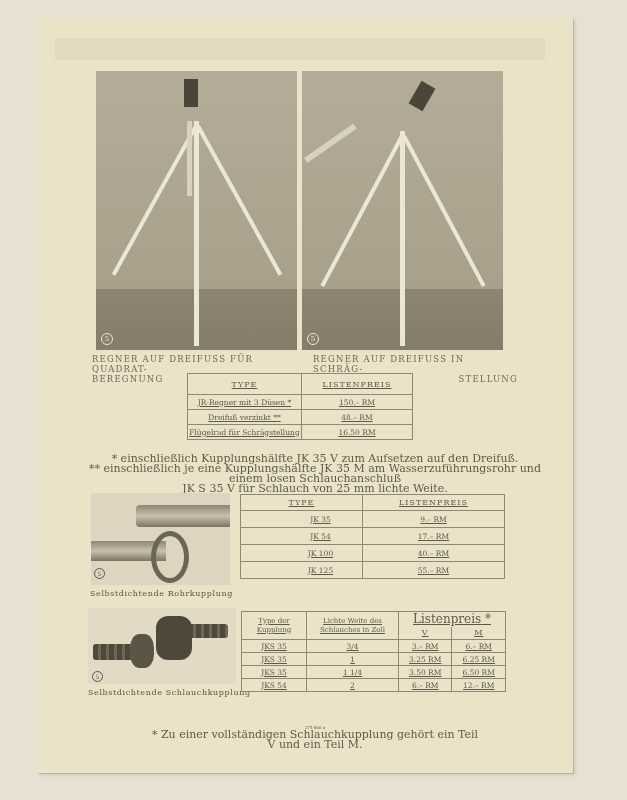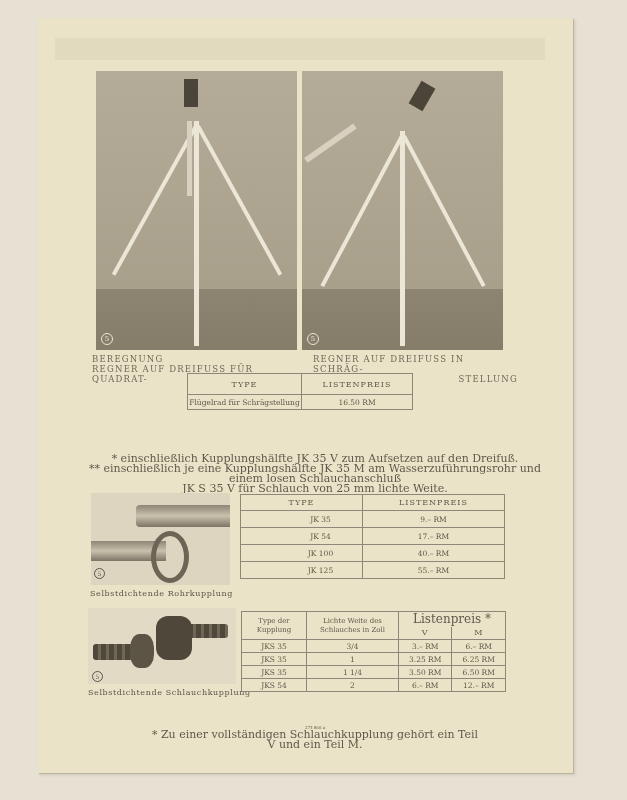--- a/index.html
+++ b/index.html
@@ -25,21 +25,21 @@
   .photo .leg { position:absolute; background:#ece6d6; transform-origin:top center; }
   .photo .num {
     position:absolute; left:5px; bottom:5px; width:10px; height:10px; border-radius:50%;
     border:1px solid #ede7d6; color:#ede7d6; font-size:7px; line-height:10px; text-align:center;
   }
   .caption {
     position:absolute; font-size:8.5px; letter-spacing:1.2px; color:#6e685a;
     line-height:10px; text-transform:uppercase;
   }
   table.price {
-    position:absolute; border-collapse:collapse; font-size:7.5px; color:#5f594c;
+    position:absolute; border-collapse:collapse; font-size:7.5px; color:#5f594c;text-decoration:underline;
   }
   table.price td, table.price th {
     border:1px solid #8f887a; text-align:center; padding:0; font-weight:normal;
   }
   table.price th { letter-spacing:1px; font-size:8px; }
   .note { position:absolute; font-size:11px; color:#5f594c; text-align:center; line-height:10px; }
   .small-photo { position:absolute; background:#ddd5c0; overflow:hidden; }
   .small-caption { position:absolute; font-size:8px; letter-spacing:0.6px; color:#5a554a; }
   .left-col td { text-align:center; padding-left:38px !important; }
 </style>
@@ -61,33 +61,41 @@
 <div class="photo" style="left:302px;top:71px;width:201px;height:279px;">
   <div class="leg" style="left:98px;top:60px;width:5px;height:215px;"></div>
   <div class="leg" style="left:98px;top:65px;width:4px;height:170px;transform:rotate(28deg);"></div>
   <div class="leg" style="left:100px;top:65px;width:4px;height:170px;transform:rotate(-28deg);"></div>
   <div style="position:absolute;left:50px;top:55px;width:6px;height:60px;background:#d8d1bf;transform:rotate(55deg);transform-origin:top;"></div>
   <div style="position:absolute;left:112px;top:12px;width:16px;height:26px;background:#4a4538;transform:rotate(30deg);"></div>
   <div class="num">5</div>
 </div>
 
 <div class="caption" style="left:92px;top:354px;width:210px;">
+  <div>Regner auf Dreifuss für Quadrat-</div>
   <div>beregnung</div>
-  <div>Regner auf Dreifuss für Quadrat-</div>
 </div>
 <div class="caption" style="left:303px;top:354px;width:205px;text-align:right;margin-left:10px;">
   <div style="text-align:left;">Regner auf Dreifuss in Schräg-</div>
   <div>stellung</div>
 </div>
 
 <table class="price" style="left:187px;top:373px;width:226px;">
   <tbody>
       <tr style="height:21px;">
     <th style="width:113px;">TYPE</th>
     <th>LISTENPREIS</th>
+  </tr>
+  <tr style="height:15px;">
+    <td>JR-Regner mit 3 Düsen *</td>
+    <td>150.– RM</td>
+  </tr>
+  <tr style="height:15px;">
+    <td>Dreifuß verzinkt **</td>
+    <td>48.– RM</td>
   </tr>
   <tr style="height:15px;">
     <td>Flügelrad für Schrägstellung</td>
     <td>16.50 RM</td>
   </tr>
 </tbody>
   </table>
 
 <div class="note" style="left:85px;top:454px;width:460px;">
   <div>* einschließlich Kupplungshälfte JK 35 V zum Aufsetzen auf den Dreifuß.</div>

